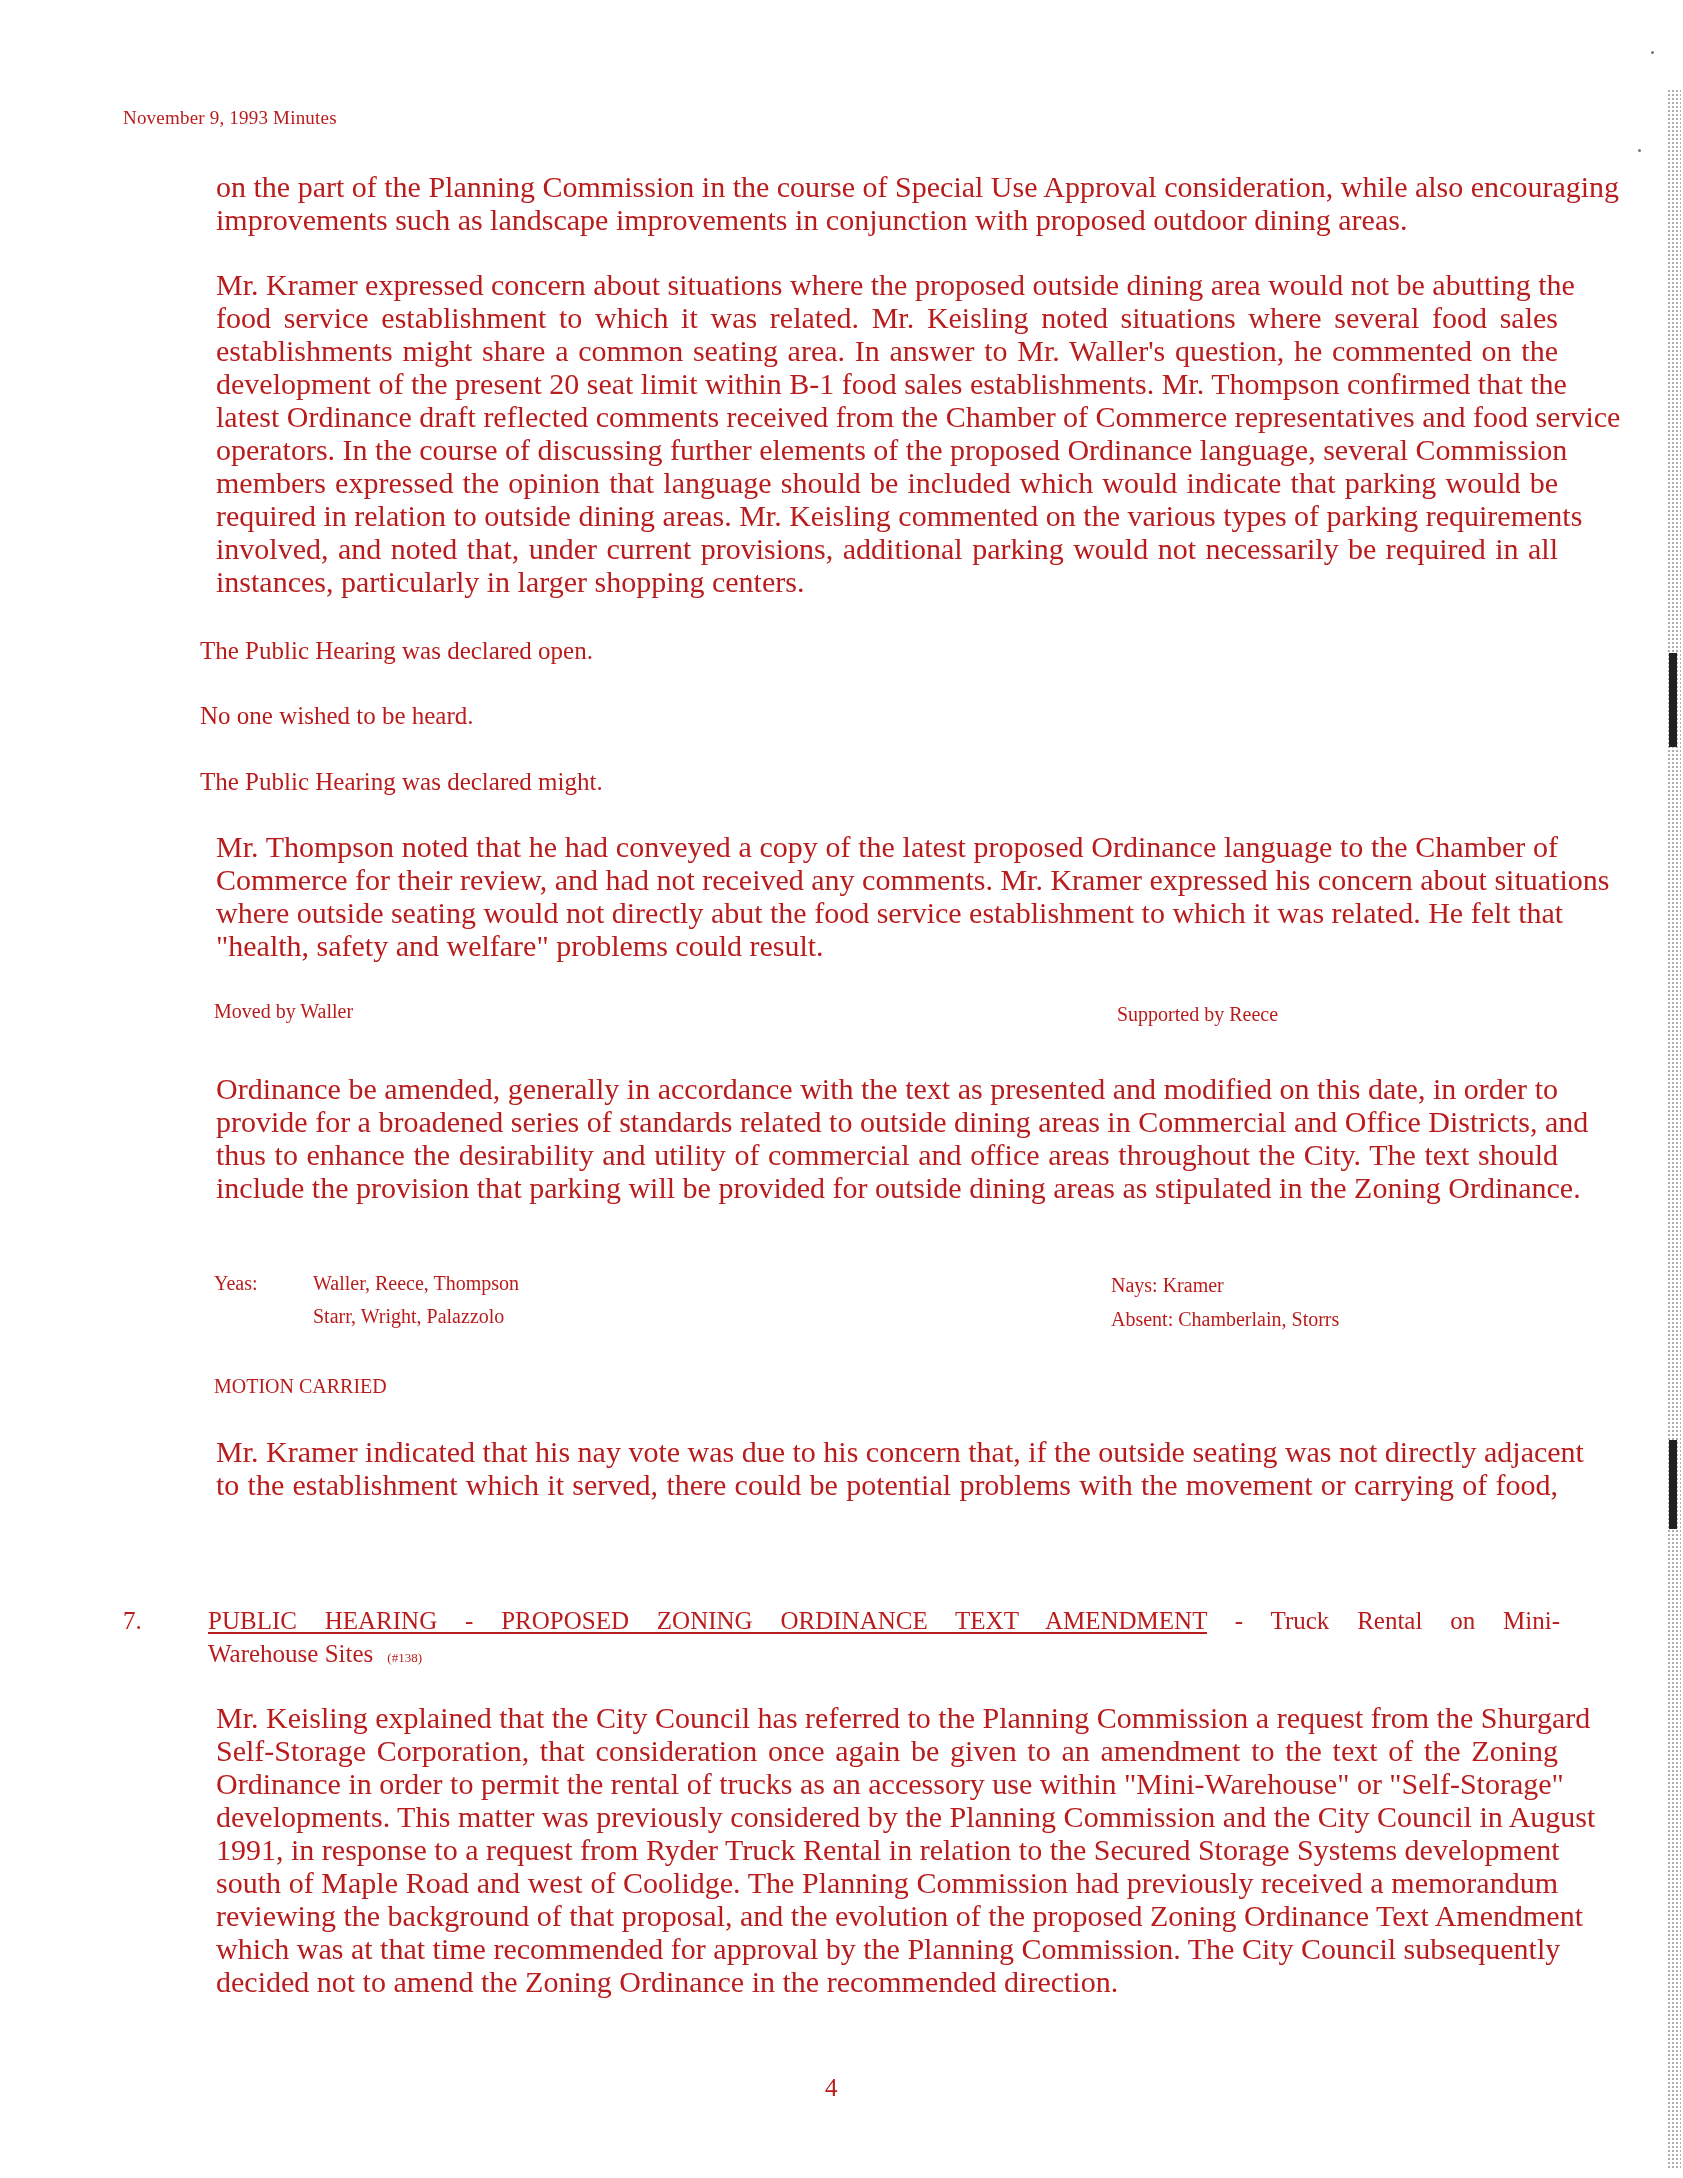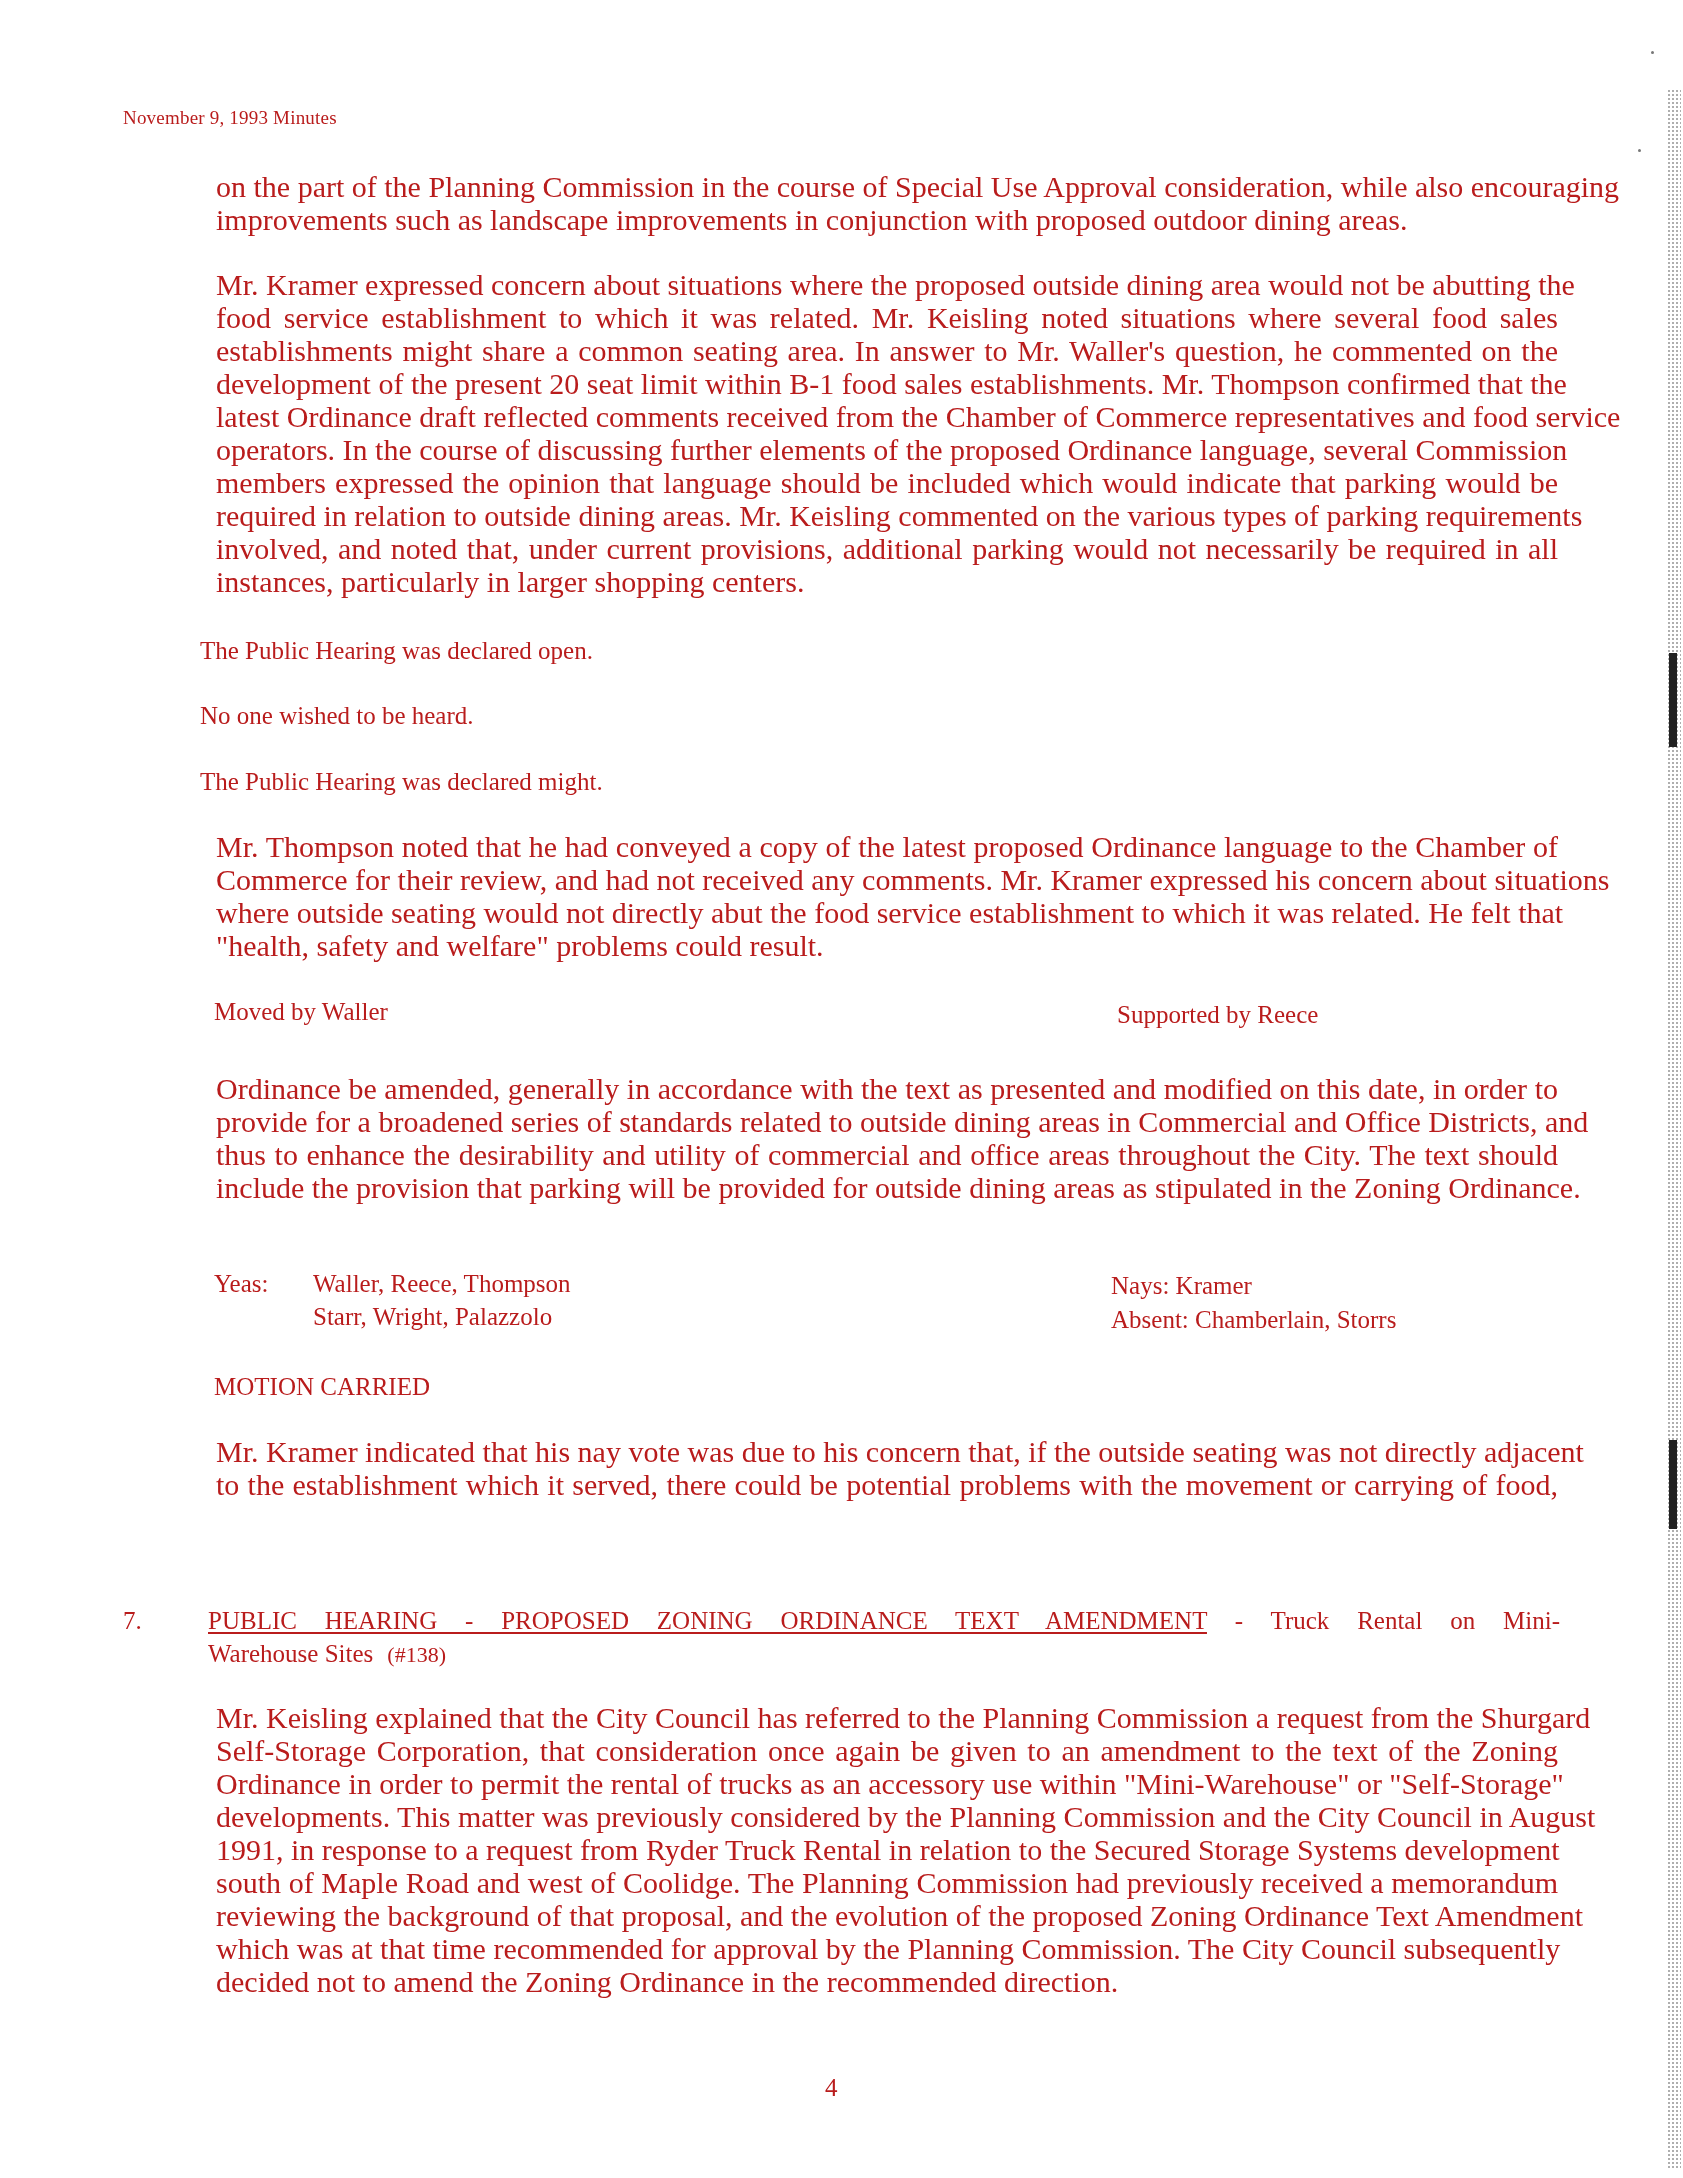--- a/index.html
+++ b/index.html
@@ -3,26 +3,26 @@
 <meta charset="utf-8">
 <style>
   html, body { margin: 0; padding: 0; background: #ffffff; }
   body { width: 1683px; height: 2178px; position: relative; overflow: hidden; }
   .page { position: absolute; left: 0; top: 0; width: 1683px; height: 2178px; background: #ffffff; color: #b91c1c; font-family: "Liberation Serif", "DejaVu Serif", serif; }
   .header { position: absolute; left: 123px; top: 107px; font-size: 19px; letter-spacing: 0.2px; }
   .para { position: absolute; left: 216px; width: 1342px; font-size: 30px; line-height: 33px; }
   .line { display: block; text-align: justify; text-align-last: justify; white-space: nowrap; height: 33px; overflow: visible; }
   .line.last { text-align-last: left; }
   .single { position: absolute; left: 200px; font-size: 25px; line-height: 33px; white-space: nowrap; }
-  .vote-label { position: absolute; font-size: 25px; line-height: 33px; white-space: nowrap; }
+  .vote-label { position: absolute; font-size: 20px; line-height: 33px; white-space: nowrap; }
   .item-num { position: absolute; left: 123px; top: 1604px; font-size: 25px; line-height: 33px; }
   .item-head { position: absolute; left: 208px; top: 1604px; width: 1352px; font-size: 25px; line-height: 33px; }
   .item-head .l1 { display: block; text-align: justify; text-align-last: justify; white-space: nowrap; }
   .uline { text-decoration: underline; text-decoration-thickness: 2px; text-underline-offset: 3px; }
-  .case-no { font-size: 22px; margin-left: 14px; }
+  .case-no { font-size: 13px; margin-left: 14px; }
   .page-num { position: absolute; left: 825px; top: 2074px; font-size: 25px; }
   .scan-strip { position: absolute; right: 2px; width: 14px; background-image: radial-gradient(#9a9a9a 0.8px, transparent 1px); background-size: 4px 4px; opacity: 0.8; }
   .scan-dark { position: absolute; right: 6px; width: 8px; background: #222; }
   .speck { position: absolute; width: 3px; height: 3px; background: #777; border-radius: 50%; }
 </style>
 </head>
 <body>
 
 <div class="page">
 

